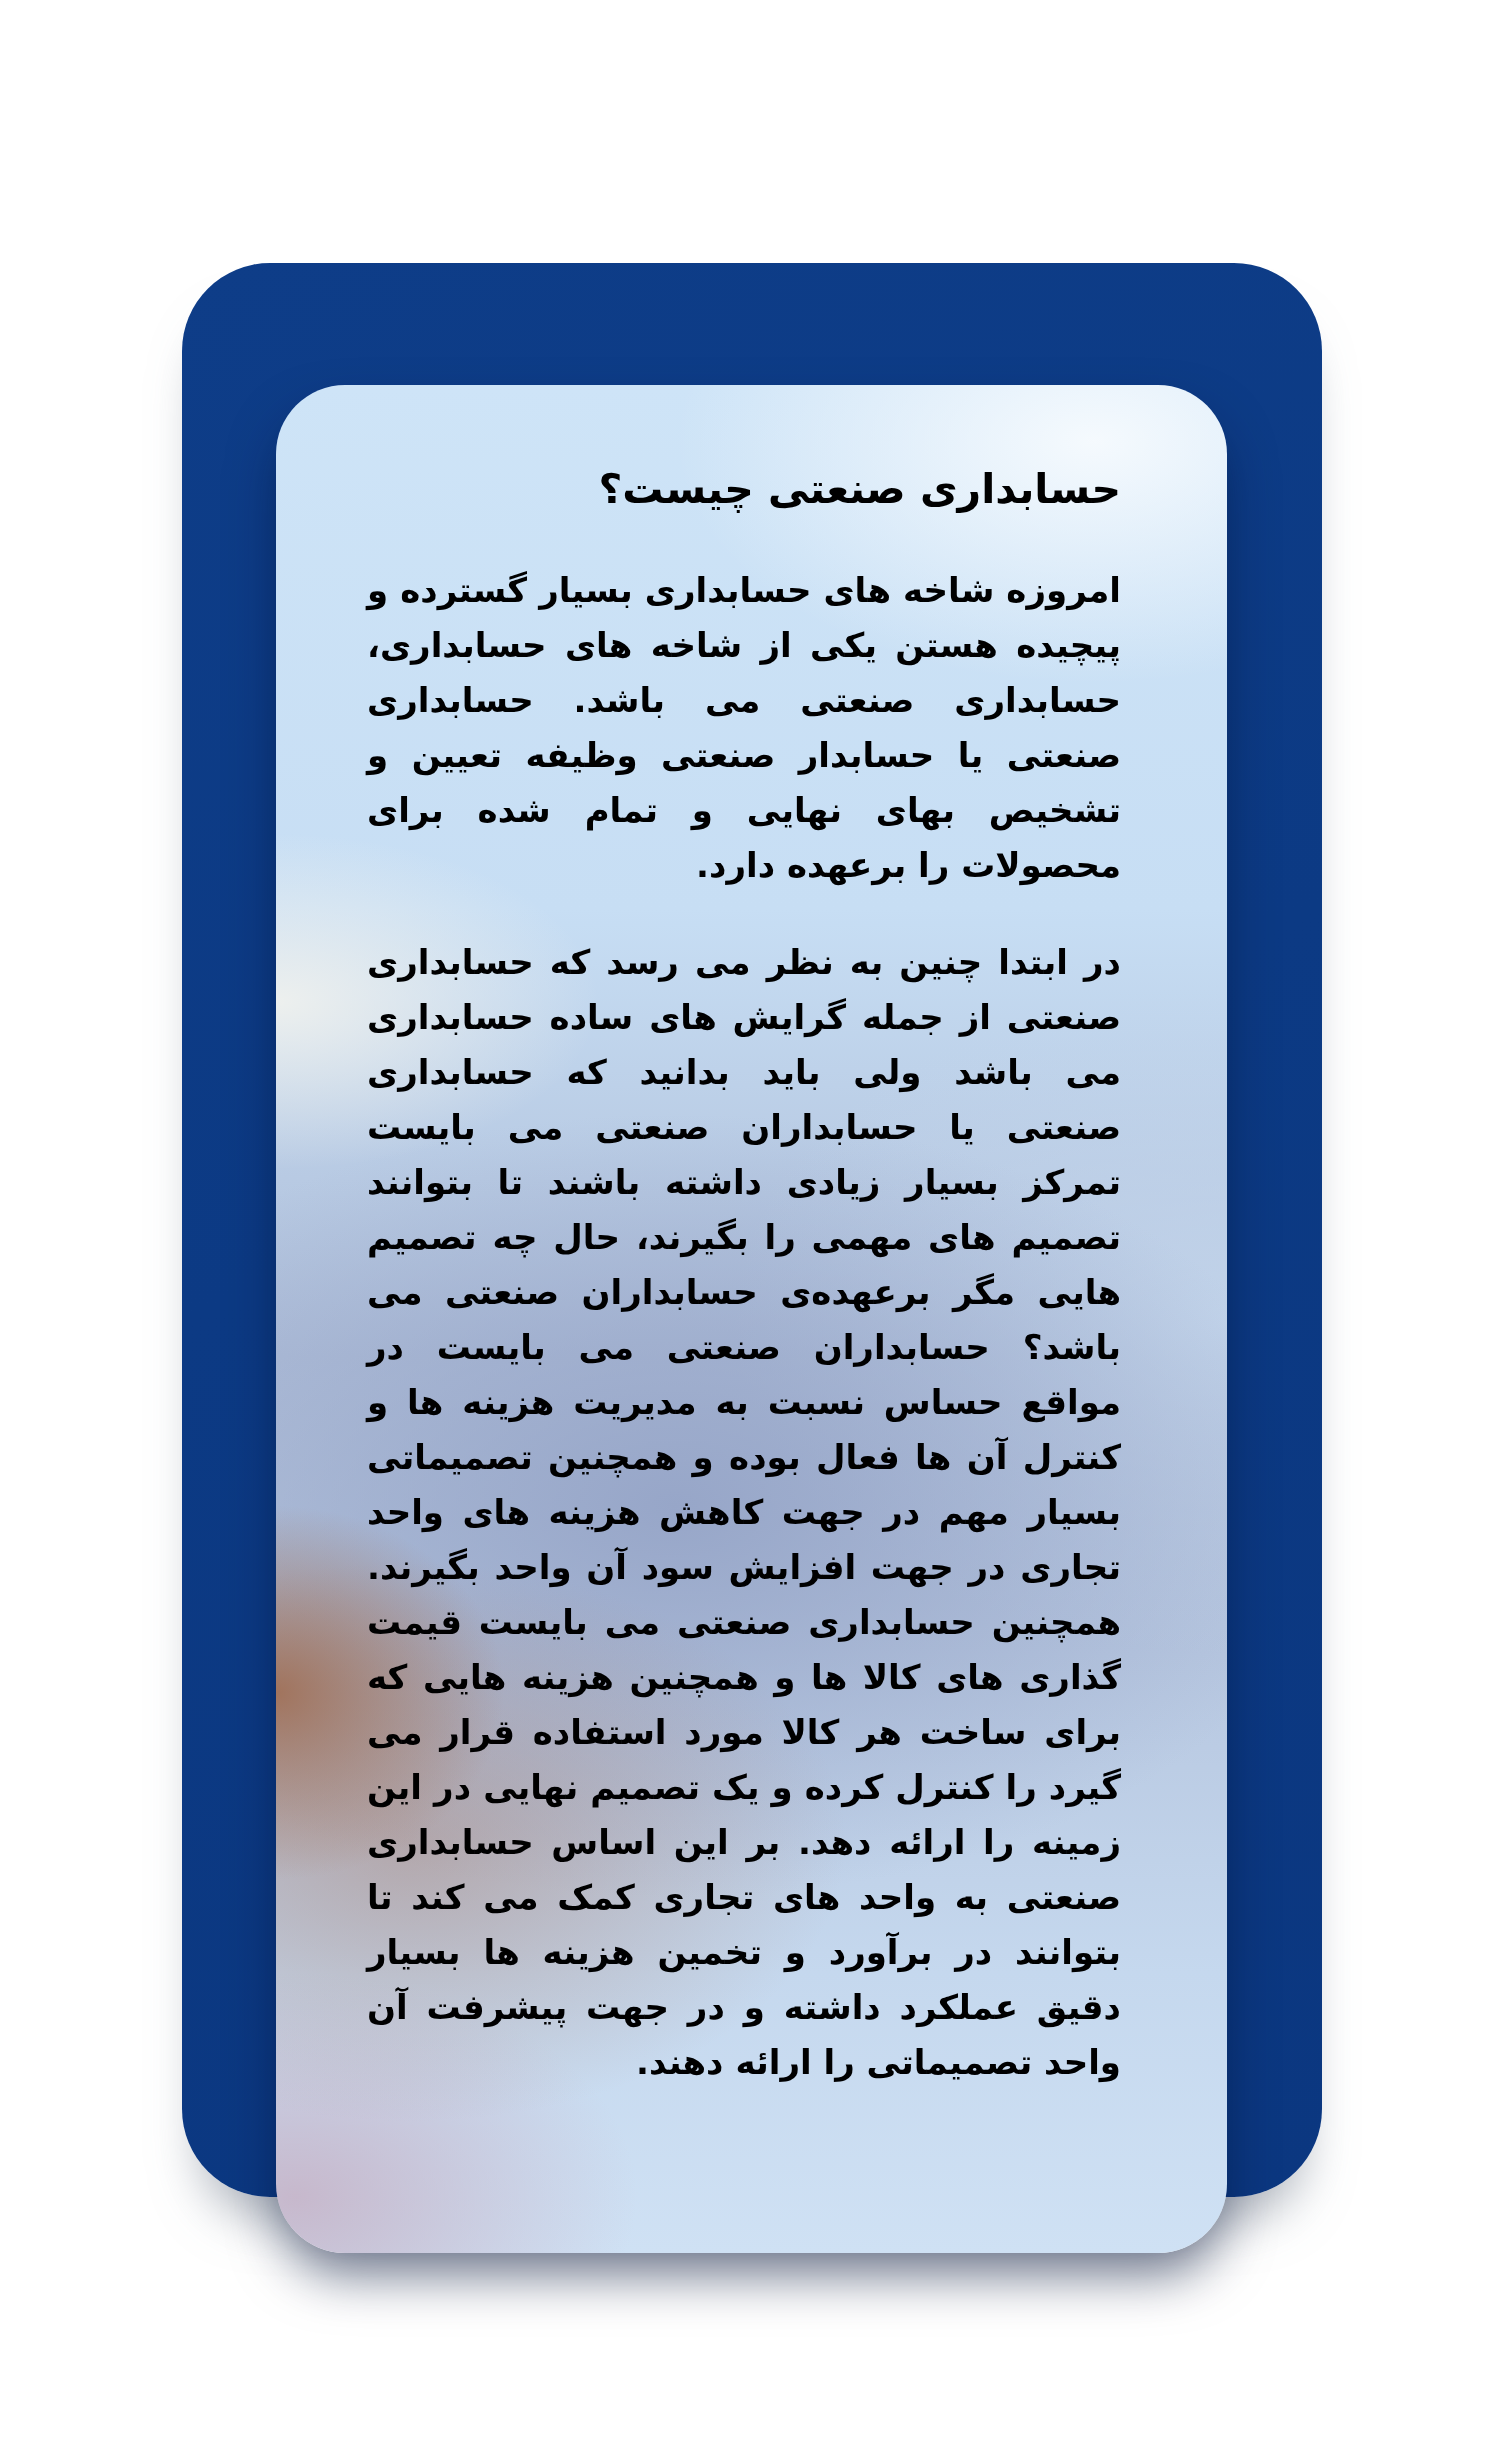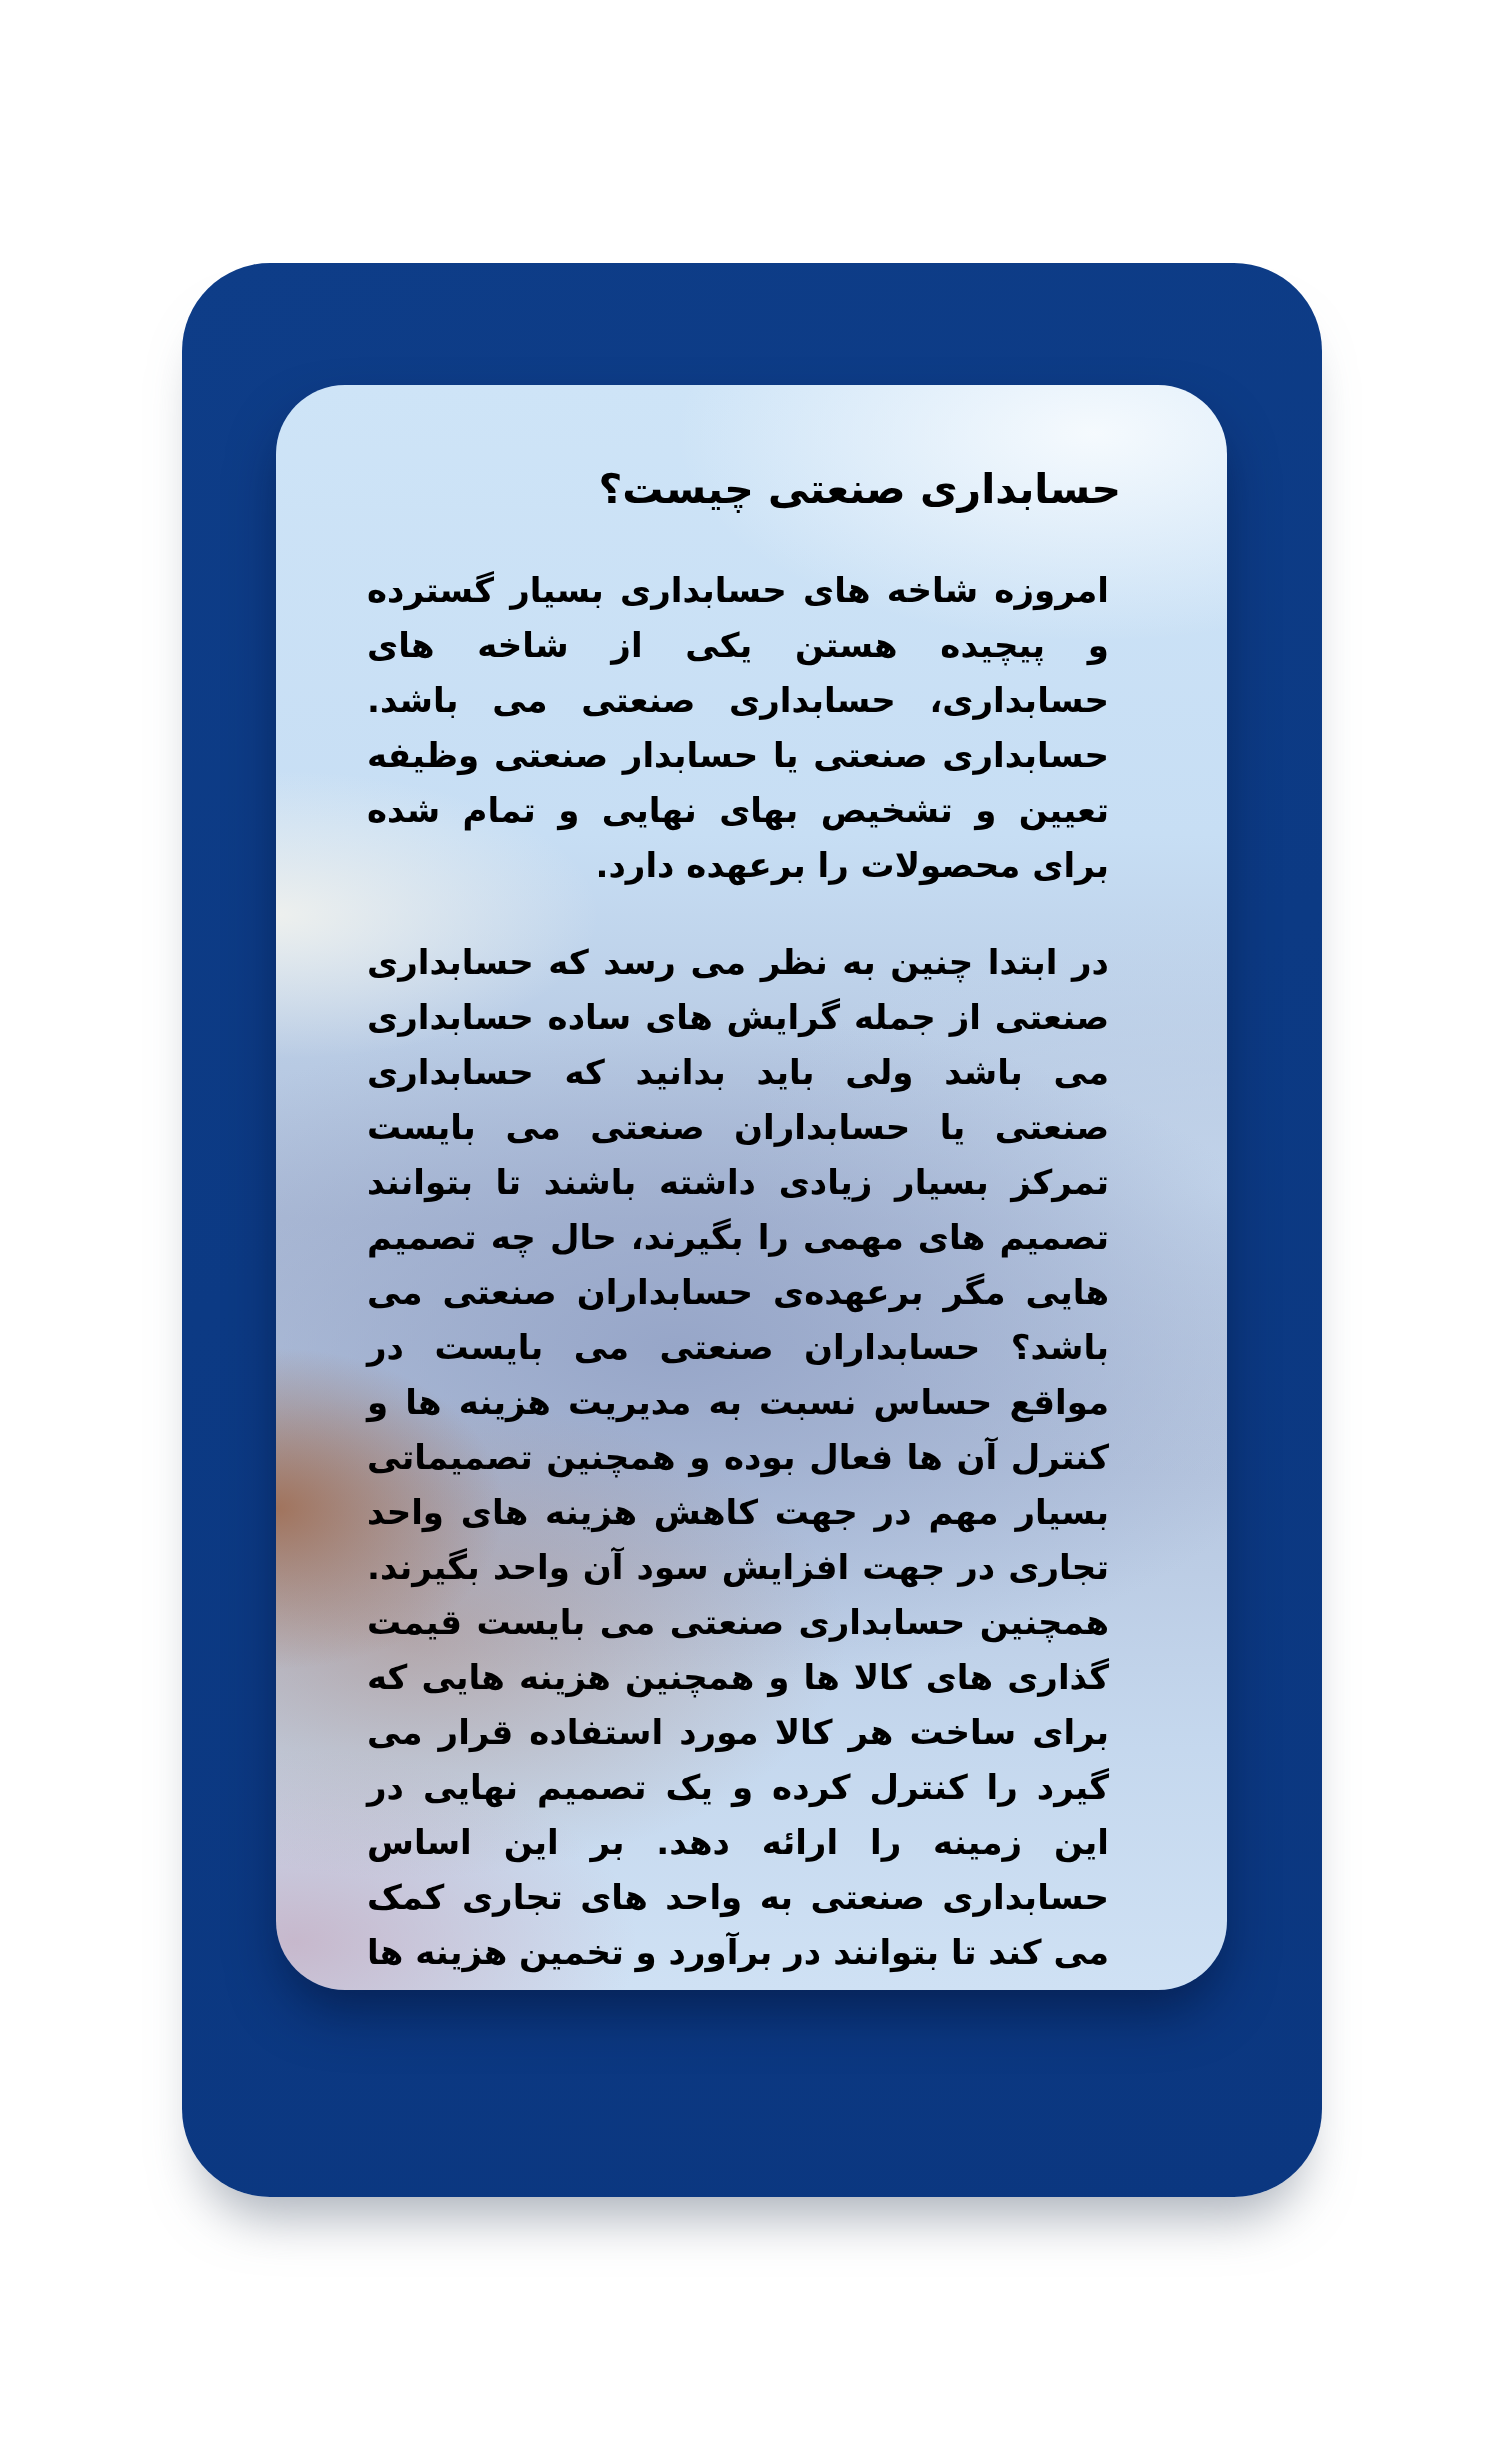--- a/index.html
+++ b/index.html
@@ -27,21 +27,21 @@
     height: 1934px;
     border-radius: 88px;
     background: linear-gradient(160deg, #0e3d88 0%, #0c3a84 45%, #0b3780 100%);
     box-shadow: 0 40px 49px -19.4px rgba(108, 118, 134, 0.55);
   }
   .inner-card {
     position: absolute;
     left: 94px;
     top: 122px;
     width: 951px;
-    height: 1605px;
+    height: 1868px;
     border-radius: 69px;
     overflow: hidden;
     box-shadow: 0 28px 53px -8.8px rgba(4, 18, 55, 0.6);
     background:
       radial-gradient(ellipse 44% 13% at 86% 3%, rgba(247,251,254,0.95) 0%, rgba(247,251,254,0) 100%),
       radial-gradient(ellipse 34% 9% at 0% 33%, rgba(241,242,238,0.92) 0%, rgba(241,242,238,0) 100%),
       radial-gradient(ellipse 24% 10% at 0% 70%, rgba(160,112,87,0.95) 0%, rgba(160,112,87,0) 100%),
       radial-gradient(ellipse 46% 15% at 14% 78%, rgba(166,125,110,0.5) 0%, rgba(166,125,110,0) 100%),
       radial-gradient(ellipse 70% 21% at 42% 60%, rgba(148,163,198,0.9) 0%, rgba(148,163,198,0) 100%),
       radial-gradient(ellipse 36% 12% at 2% 97%, rgba(198,180,200,0.9) 0%, rgba(198,180,200,0) 100%),
@@ -58,21 +58,21 @@
   }
   .title {
     margin: 0 0 44px 0;
     font-size: 41px;
     font-weight: 700;
     line-height: 1.45;
     text-align: right;
     color: #000000;
   }
   .para {
-    margin: 0 12px 42px 0;
+    margin: 0 0 42px 0;
     font-size: 34px;
     font-weight: 700;
     line-height: 55px;
     text-align: justify;
     text-align-last: right;
     color: #000000;
   }
 </style>
 </head>
 <body>

